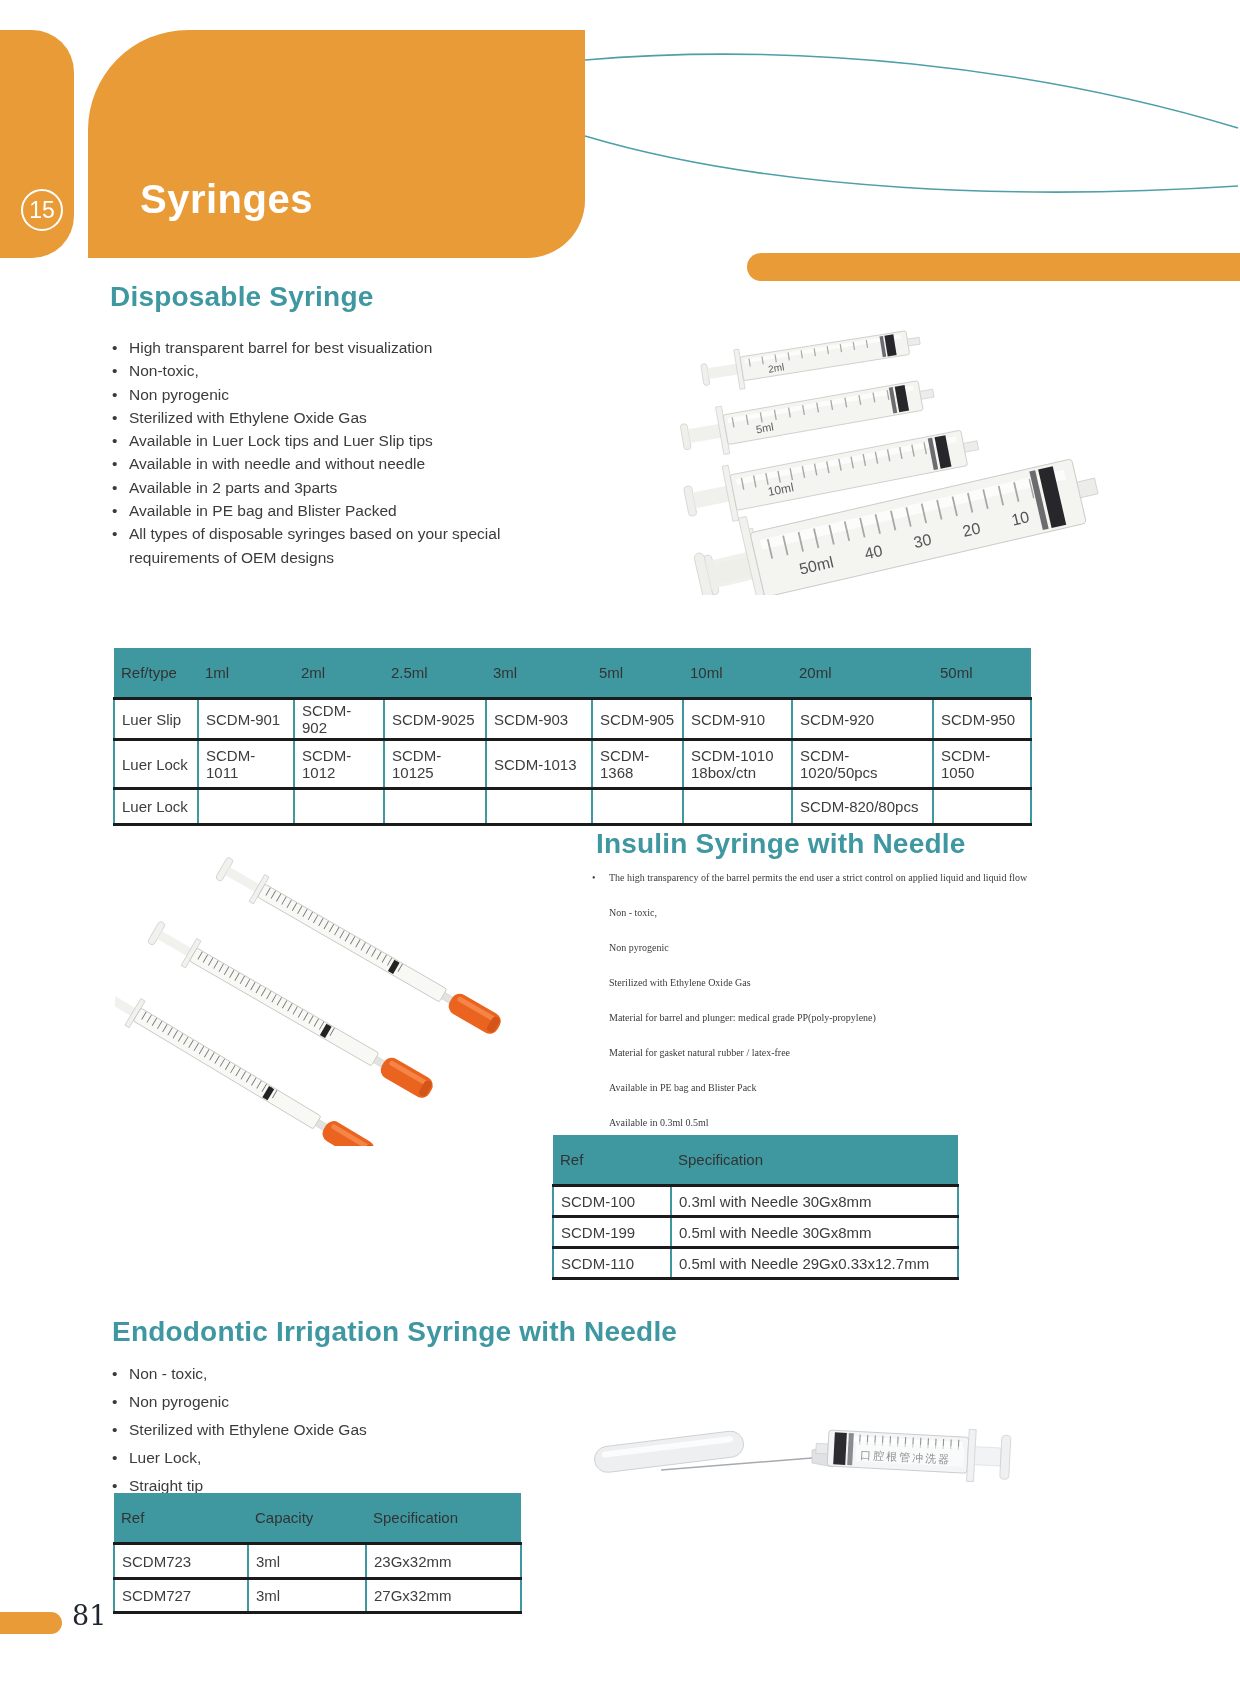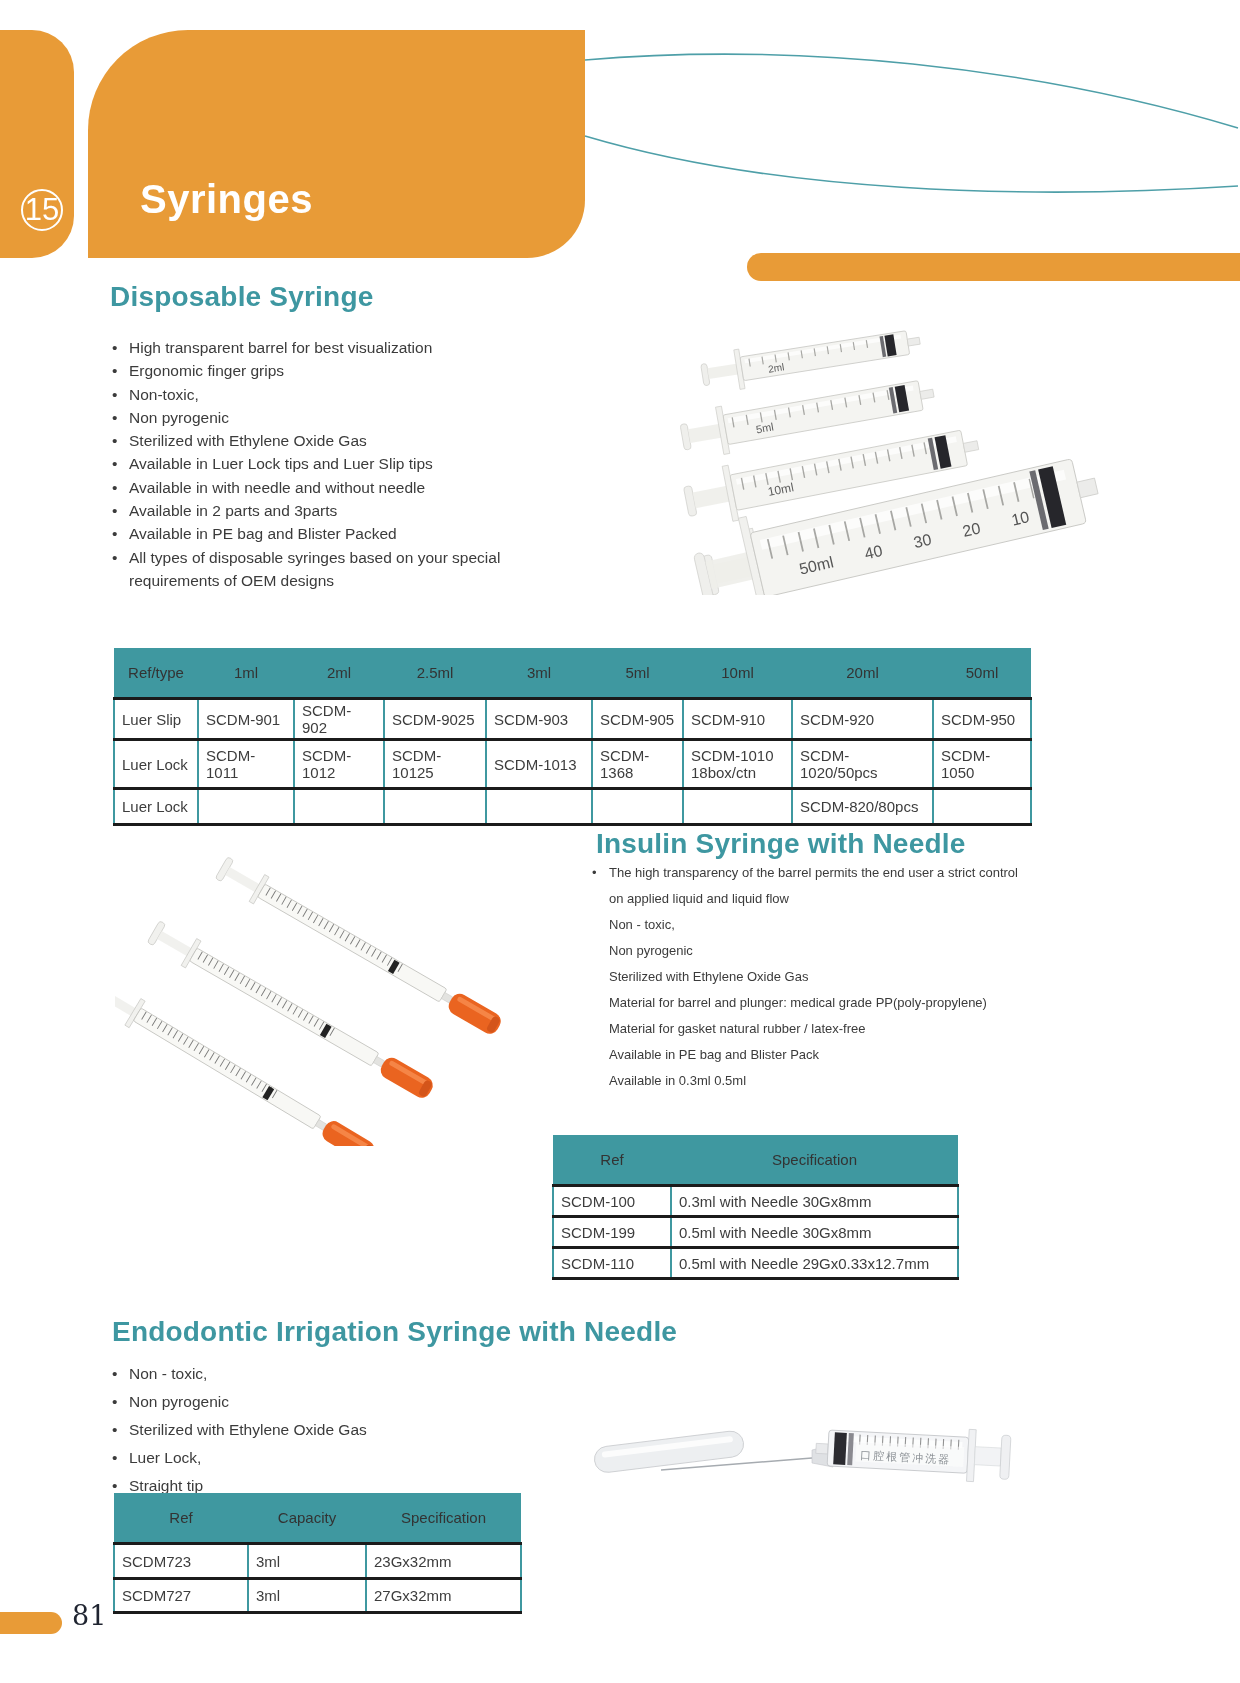--- a/index.html
+++ b/index.html
@@ -12,34 +12,34 @@
   #page{
     position:relative;width:1240px;height:1683px;background:#fff;overflow:hidden;
     font-family:"Liberation Sans", sans-serif;color:var(--ink);
   }
   
   .orange-strip{position:absolute;left:0;top:30px;width:74px;height:228px;background:var(--orange);
     border-radius:0 42px 42px 0;}
   .orange-block{position:absolute;left:88px;top:30px;width:497px;height:228px;background:var(--orange);
     border-radius:100px 0 58px 0;}
   .chapter-circle{position:absolute;left:21px;top:189px;width:38px;height:38px;border:2.5px solid #fff;
-    border-radius:50%;color:#fff;font-size:31px;line-height:38px;text-align:center;font-weight:400;}
+    border-radius:50%;color:#fff;font-size:23px;line-height:38px;text-align:center;font-weight:400;}
   .page-title{position:absolute;left:140px;top:177px;color:#fff;font-size:40px;font-weight:bold;letter-spacing:.5px;}
   .swoosh{position:absolute;left:583px;top:40px;}
   .orange-bar-right{position:absolute;left:747px;top:253px;width:493px;height:28px;background:var(--orange);
     border-radius:14px 0 0 14px;}
   
   .section-heading{position:absolute;color:var(--teal-text);font-weight:bold;font-size:28px;letter-spacing:.2px;}
   .bullets{position:absolute;margin:0;padding:0;list-style:none;font-size:15.5px;color:var(--ink);}
   .bullets li{position:relative;padding-left:17px;}
   .bullets li::before{content:"\2022";position:absolute;left:0;top:0;}
   .bullets li.no-dot::before{content:"";}
   
   table.cat{position:absolute;border-collapse:collapse;table-layout:fixed;font-size:15px;color:#3d3d3d;}
-  table.cat thead th{background:var(--teal);font-weight:400;text-align:center;padding:16px 7px;color:#333;border:0;}
+  table.cat thead th{background:var(--teal);font-weight:400;text-align:left;padding:16px 7px;color:#333;border:0;}
   table.cat tbody td{border-top:3px solid #1b1b1b;border-left:2px solid var(--teal);border-right:2px solid var(--teal);
     padding:2px 7px;background:#fff;vertical-align:middle;}
   table.cat tbody tr:last-child td{border-bottom:3px solid #1b1b1b;}
   td.pre{white-space:pre-line;line-height:1.15;}
   
   .footer-bar{position:absolute;left:0;top:1612px;width:62px;height:22px;background:var(--orange);border-radius:0 11px 11px 0;}
   .page-num{position:absolute;left:72px;top:1600px;font-family:"DejaVu Serif", serif;font-size:27px;color:#1f2430;}
   .photo{position:absolute;}
 </style>
 </head>
@@ -54,21 +54,20 @@
   <svg class="swoosh" width="657" height="170" viewBox="0 0 657 170">
     <path d="M2 20 C 210 2 450 26 655 88" fill="none" stroke="#4E9FA8" stroke-width="1.6"></path>
     <path d="M2 96 C 190 152 440 160 655 146" fill="none" stroke="#4E9FA8" stroke-width="1.6"></path>
   </svg>
   <div class="orange-bar-right"></div>
 
   <div class="section-heading" style="left:110px;top:281px;text-align:right;">Disposable Syringe</div>
 
   <ul class="bullets" style="left:112px;top:336px;width:445px;line-height:23.3px;">
     <li>High transparent barrel for best visualization</li>
-    <li>Ergonomic finger grips</li>
     <li>Non-toxic,</li>
     <li>Non pyrogenic</li>
     <li>Sterilized with Ethylene Oxide Gas</li>
     <li>Available in Luer Lock tips and Luer Slip tips</li>
     <li>Available in with needle and without needle</li>
     <li>Available in 2 parts and 3parts</li>
     <li>Available in PE bag and Blister Packed</li>
     <li>All types of disposable syringes based on your special requirements of OEM designs</li>
   </ul>
 
@@ -198,21 +197,21 @@
         <td></td>
         <td></td>
         <td>SCDM-820/80pcs</td>
         <td></td>
       </tr>
     </tbody>
   </table>
 
   <div class="section-heading" style="left:596px;top:828px;">Insulin Syringe with Needle</div>
 
-  <ul class="bullets" style="left:592px;top:860px;width:442px;line-height:26px;font-size:13px;">
+  <ul class="bullets" style="left:592px;top:860px;width:442px;line-height:35px;font-size:10px;font-family:Liberation Serif, serif;">
     <li>The high transparency of the barrel permits the end user a strict control on applied liquid and liquid flow</li>
     <li class="no-dot">Non - toxic,</li>
     <li class="no-dot">Non pyrogenic</li>
     <li class="no-dot">Sterilized with Ethylene Oxide Gas</li>
     <li class="no-dot">Material for barrel and plunger: medical grade PP(poly-propylene)</li>
     <li class="no-dot">Material for gasket natural rubber / latex-free</li>
     <li class="no-dot">Available in PE bag and Blister Pack</li>
     <li class="no-dot">Available in 0.3ml 0.5ml</li>
   </ul>
 

